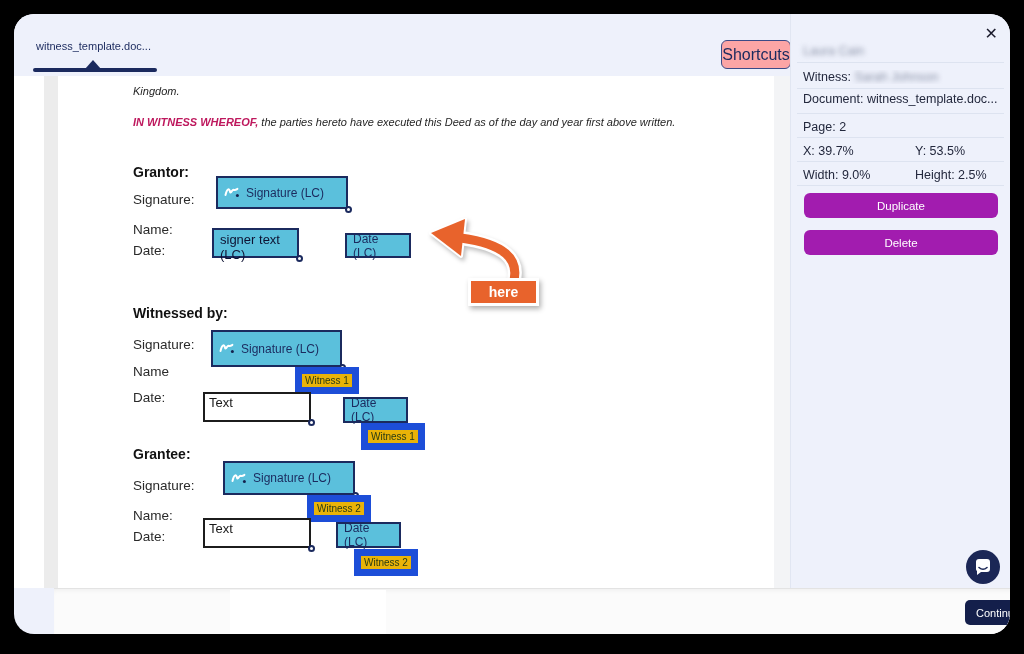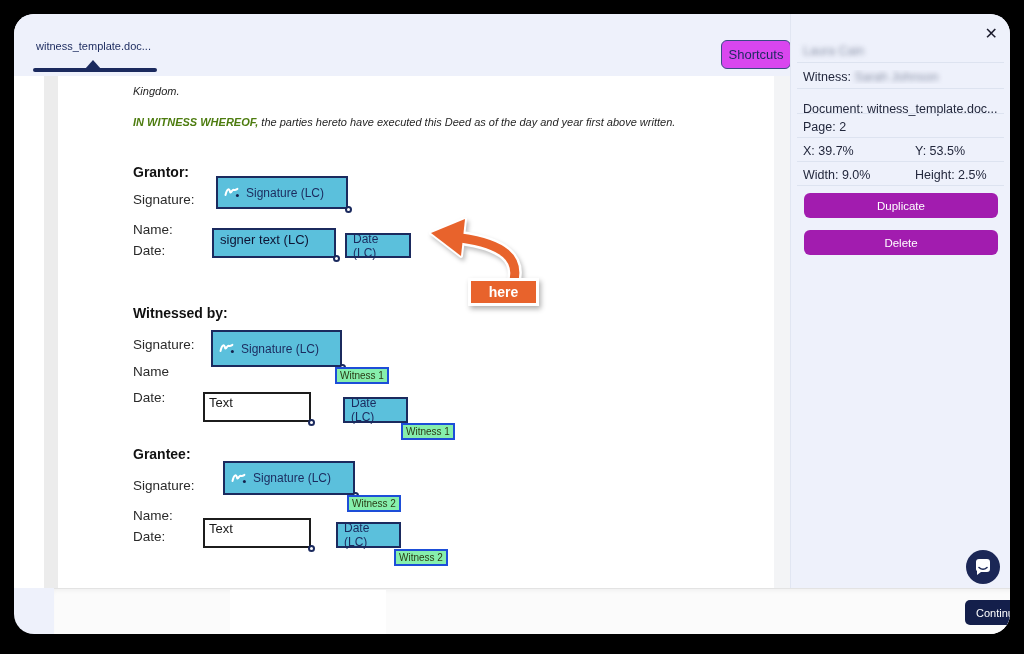--- a/index.html
+++ b/index.html
@@ -7,43 +7,43 @@
 
   .window { position:absolute; left:14px; top:14px; width:996px; height:620px;
             background:#eef1fb; border-radius:20px; overflow:hidden; }
 
   
   .header { position:absolute; left:0; top:0; width:776px; height:62px; background:#eef1fb; }
   .tab-label { position:absolute; left:22px; top:26px; font-size:11px; color:#1b2a5e; }
   .tab-underline { position:absolute; left:19px; top:54px; width:124px; height:4px; background:#1b2a5e; border-radius:2px; }
   .tab-caret { position:absolute; left:71px; top:46px; width:0; height:0;
                border-left:8px solid transparent; border-right:8px solid transparent; border-bottom:9px solid #1b2a5e; }
-  .shortcuts-btn { position:absolute; left:707px; top:26px; width:70px; height:29px; background:#d946ef;
-                   border:1px solid #3c4a86; border-radius:6px; color:#1b2a5e; font-size:13px;
+  .shortcuts-btn { position:absolute; left:707px; top:26px; width:70px; height:29px; background:#fca5a5;
+                   border:1px solid #3c4a86; border-radius:6px; color:#1b2a5e; font-size:16px;
                    display:flex; align-items:center; justify-content:center; cursor:pointer; }
 
   
   .viewer { position:absolute; left:0; top:62px; width:776px; height:512px; background:#ffffff; }
   .gutter-left  { position:absolute; left:30px; top:0; width:14px; height:512px; background:#ececec; }
   .gutter-right { position:absolute; left:760px; top:0; width:16px; height:512px; background:#f3f4f6; }
 
   .doc-text { position:absolute; color:#1f1f1f; font-size:11px; line-height:21px;font-style:italic; }
-  .doc-bold { font-weight:bold; color:#4d7c0f; }
+  .doc-bold { font-weight:bold; color:#be185d; }
   .heading  { position:absolute; font-size:14px; font-weight:bold; color:#111; }
   .flabel   { position:absolute; font-size:13.5px; color:#2a2a2a; }
 
   .field-teal { position:absolute; background:#5bc0dc; border:2px solid #1b2a5e; color:#1b2a5e;
                 font-size:12px; display:flex; align-items:center; padding:0 6px; gap:5px; }
   .field-name { font-size:13px; color:#0e1333; align-items:flex-start; padding-top:2px; }
   .field-white { position:absolute; background:#fff; border:2px solid #1c1c1c; color:#1a1a1a;
                  font-size:13px; padding:1px 4px; }
   .handle { position:absolute; right:-6px; bottom:-6px; width:7px; height:7px; background:#fff;
             border:2px solid #1b2a5e; border-radius:50%; }
-  .tag-green { position:absolute; background:#86efac; border:2px solid #1d4ed8; color:#2a3c15;
-               font-size:10px; padding:0 3px; line-height:13px; white-space:nowrap;margin-left:40px; }
+  .tag-green { position:absolute; background:#eab308; border:7px solid #1d4ed8; color:#2a3c15;
+               font-size:10px; padding:0 3px; line-height:13px; white-space:nowrap; }
   .sig-icon { width:17px; height:13px; flex:0 0 auto; }
 
   
   .arrow-svg { position:absolute; left:411px; top:142px; width:122px; height:70px;
                filter:drop-shadow(2px 3px 2px rgba(0,0,0,0.25)); }
   .here-box { position:absolute; left:454px; top:202px; width:71px; height:28px; background:#e8632c;
               border:3px solid #fff; box-shadow:2px 3px 5px rgba(0,0,0,0.3);
               display:flex; align-items:center; justify-content:center;
               color:#fff; font-size:14px; font-weight:bold; }
 
@@ -99,21 +99,21 @@
         <path d="M1.5 9 C3 2.5,5.2 2,6 5.5 C6.6 8.6,8.2 3,9.8 3.8 C11.2 4.5,12.6 3.4,13.4 2.9" stroke="#fff" stroke-width="2" fill="none" stroke-linecap="round"></path>
         <circle cx="13.4" cy="9.6" r="1.5" fill="#15224d"></circle>
       </svg>
       <span>Signature (LC)</span>
       <span class="handle"></span>
     </div>
 
     <div class="flabel" style="left:119px; top:146px;">Name:</div>
     <div class="flabel" style="left:119px; top:167px;">Date:</div>
 
-    <div class="field-teal field-name" style="left:198px; top:152px; width:124px; height:30px;">
+    <div class="field-teal field-name" style="left:198px; top:152px; width:87px; height:30px;">
       <span>signer text (LC)</span>
       <span class="handle"></span>
     </div>
 
     <div class="field-teal" style="left:331px; top:157px; width:66px; height:25px;">
       <span>Date (LC)</span>
     </div>
 
     <svg class="arrow-svg" viewBox="0 0 122 70">
       <path d="M88 66 C 96 40, 78 26, 36 20" stroke="#ffffff" stroke-width="14" fill="none" stroke-linecap="round"></path>
@@ -178,21 +178,21 @@
 
   <div class="sidebar">
     <div class="close-icon">✕</div>
 
     <div class="srow blurred" style="top:30px;">Laura Cain</div>
     <div class="sdiv" style="top:48px;"></div>
 
     <div class="srow" style="top:56px;"><span>Witness: </span><span class="blurred">Sarah Johnson</span></div>
     <div class="sdiv" style="top:74px;"></div>
 
-    <div class="srow" style="top:88px;">Document: witness_template.doc...</div>
+    <div class="srow" style="top:78px;">Document: witness_template.doc...</div>
     <div class="sdiv" style="top:99px;"></div>
 
     <div class="srow" style="top:106px;">Page: 2</div>
     <div class="sdiv" style="top:123px;"></div>
 
     <div class="srow" style="top:130px;">
       <span>X: 39.7%</span>
       <span class="scol2">Y: 53.5%</span>
     </div>
     <div class="sdiv" style="top:147px;"></div>

